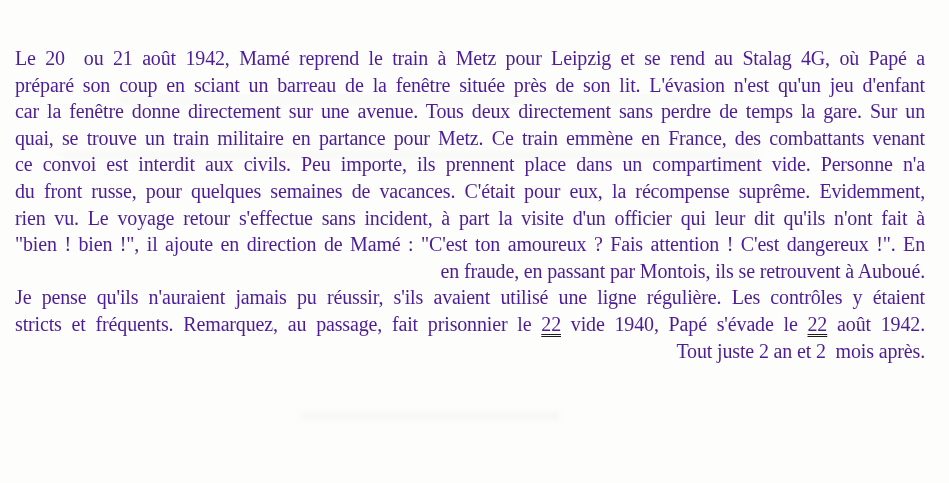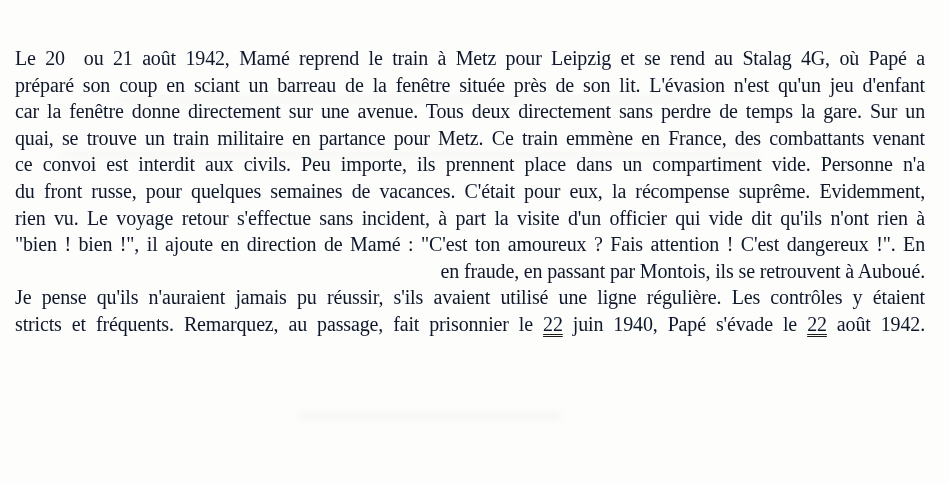--- a/index.html
+++ b/index.html
@@ -59,26 +59,27 @@
     text-underline-offset: 3px;
   }
 </style>
 </head>
 <body>
 
 <div class="page">
   <div class="scan-streak streak-1"></div>
   <div class="scan-streak streak-2"></div>
   <div class="scan-streak streak-3"></div>
-  <div class="textblock" id="textblock" style="color: #0f172a;">
+  <div class="textblock" id="textblock" style="color: #4c1d95;">
       <div class="line j"><span>Le 20&nbsp; ou 21 août 1942, Mamé reprend le train à Metz pour Leipzig et se rend au Stalag 4G, où Papé a</span></div>
       <div class="line j"><span>préparé son coup en sciant un barreau de la fenêtre située près de son lit. L'évasion n'est qu'un jeu d'enfant</span></div>
       <div class="line j"><span>car la fenêtre donne directement sur une avenue. Tous deux directement sans perdre de temps la gare. Sur un</span></div>
       <div class="line j"><span>quai, se trouve un train militaire en partance pour Metz. Ce train emmène en France, des combattants venant</span></div>
       <div class="line j"><span>ce convoi est interdit aux civils. Peu importe, ils prennent place dans un compartiment vide. Personne n'a</span></div>
       <div class="line j"><span>du front russe, pour quelques semaines de vacances. C'était pour eux, la récompense suprême. Evidemment,</span></div>
-      <div class="line j"><span>rien vu. Le voyage retour s'effectue sans incident, à part la visite d'un officier qui vide dit qu'ils n'ont rien à</span></div>
+      <div class="line j"><span>rien vu. Le voyage retour s'effectue sans incident, à part la visite d'un officier qui leur dit qu'ils n'ont fait à</span></div>
       <div class="line j"><span>"bien ! bien !", il ajoute en direction de Mamé : "C'est ton amoureux ? Fais attention ! C'est dangereux !". En</span></div>
       <div class="line l"><span>en fraude, en passant par Montois, ils se retrouvent à Auboué.</span></div>
       <div class="line j"><span>Je pense qu'ils n'auraient jamais pu réussir, s'ils avaient utilisé une ligne régulière. Les contrôles y étaient</span></div>
-      <div class="line j"><span>stricts et fréquents. Remarquez, au passage, fait prisonnier le </span><span class="u2">22</span><span> juin 1940, Papé s'évade le </span><span class="u2">22</span><span> août 1942.</span></div>
+      <div class="line j"><span>stricts et fréquents. Remarquez, au passage, fait prisonnier le </span><span class="u2">22</span><span> vide 1940, Papé s'évade le </span><span class="u2">22</span><span> août 1942.</span></div>
+      <div class="line l"><span>Tout juste 2 an et 2&nbsp; mois après.</span></div>
     </div>
 </div>
 
 </body></html>

